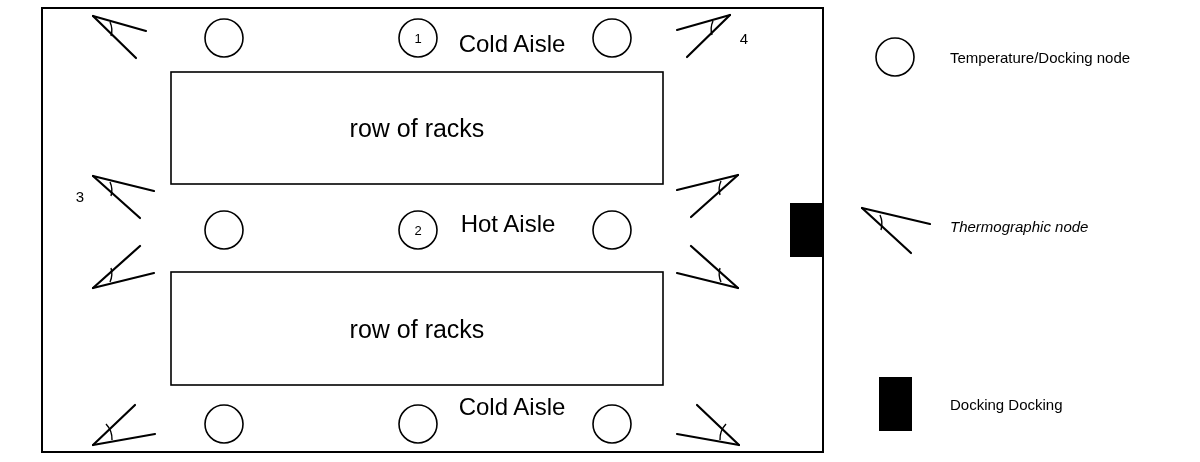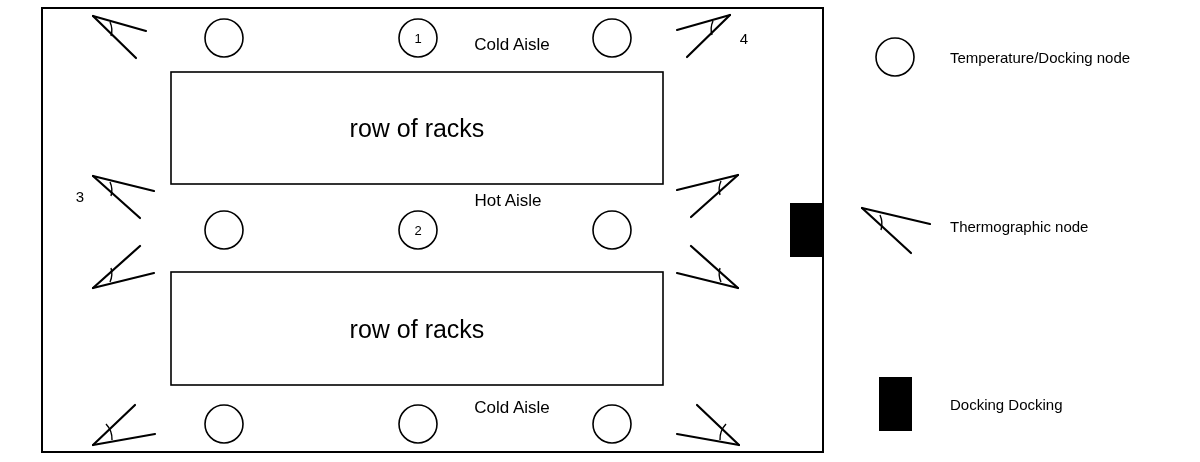--- a/index.html
+++ b/index.html
@@ -28,21 +28,21 @@
     height: 462px;
   }
   .txt {
     position: absolute;
     white-space: nowrap;
     font-family: "Liberation Sans", sans-serif;
     color: #000000;
     line-height: 1;
   }
   .aisle-label {
-    font-size: 17px;
+    font-size: 24px;
   }
   .rack-label {
     font-size: 25px;
   }
   .legend-label {
     font-size: 15px;
   }
   .node-index {
     font-size: 13px;
   }
@@ -130,31 +130,31 @@
           <line x1="862" y1="208" x2="930" y2="224" stroke="#000000" stroke-width="2.2" stroke-linecap="round"></line>
           <line x1="862" y1="208" x2="911" y2="253" stroke="#000000" stroke-width="2.2" stroke-linecap="round"></line>
           <path d="M 880,215 A 22,22 0 0 1 881,230" fill="none" stroke="#000000" stroke-width="1.4"></path>
         </g>
         <rect x="879" y="377" width="33" height="54" fill="#000000"></rect>
       </g>
 
   </svg>
 
   <div class="txt aisle-label c-center" id="aisle-label-0" style="left: 512px; top: 44px;">Cold Aisle</div>
-  <div class="txt aisle-label c-center" id="aisle-label-1" style="left: 508px; top: 200px;">Hot Aisle</div>
+  <div class="txt aisle-label c-center" id="aisle-label-1" style="left: 508px; top: 224px;">Hot Aisle</div>
   <div class="txt aisle-label c-center" id="aisle-label-2" style="left: 512px; top: 407px;">Cold Aisle</div>
 
   <div class="txt rack-label c-center" id="rack-label-0" style="left: 417px; top: 128px;">row of racks</div>
   <div class="txt rack-label c-center" id="rack-label-1" style="left: 417px; top: 328.5px;">row of racks</div>
 
   <div id="node-index-layer">
       <div class="txt node-index c-center" style="left: 418px; top: 38px;">1</div>
       <div class="txt node-index c-center" style="left: 418px; top: 230px;">2</div>
     </div>
 
   <div class="txt ref-number c-center" id="ref-num-0" style="left: 744px; top: 38px;">4</div>
   <div class="txt ref-number c-center" id="ref-num-1" style="left: 80px; top: 196px;">3</div>
 
   <div class="txt legend-label" id="legend-label-0" style="left: 950px; top: 57px; transform: translateY(-50%);">Temperature/Docking node</div>
-  <div class="txt legend-label" id="legend-label-1" style="left: 950px; top: 226px; transform: translateY(-50%);">Thermographic node</div>
+  <div class="txt legend-label" id="legend-label-1" style="left: 950px; top: 226px; transform: translateY(-50%); font-style: italic;">Thermographic node</div>
   <div class="txt legend-label" id="legend-label-2" style="left: 950px; top: 404px; transform: translateY(-50%);">Docking Docking</div>
 
 </div>
 
 </body></html>

